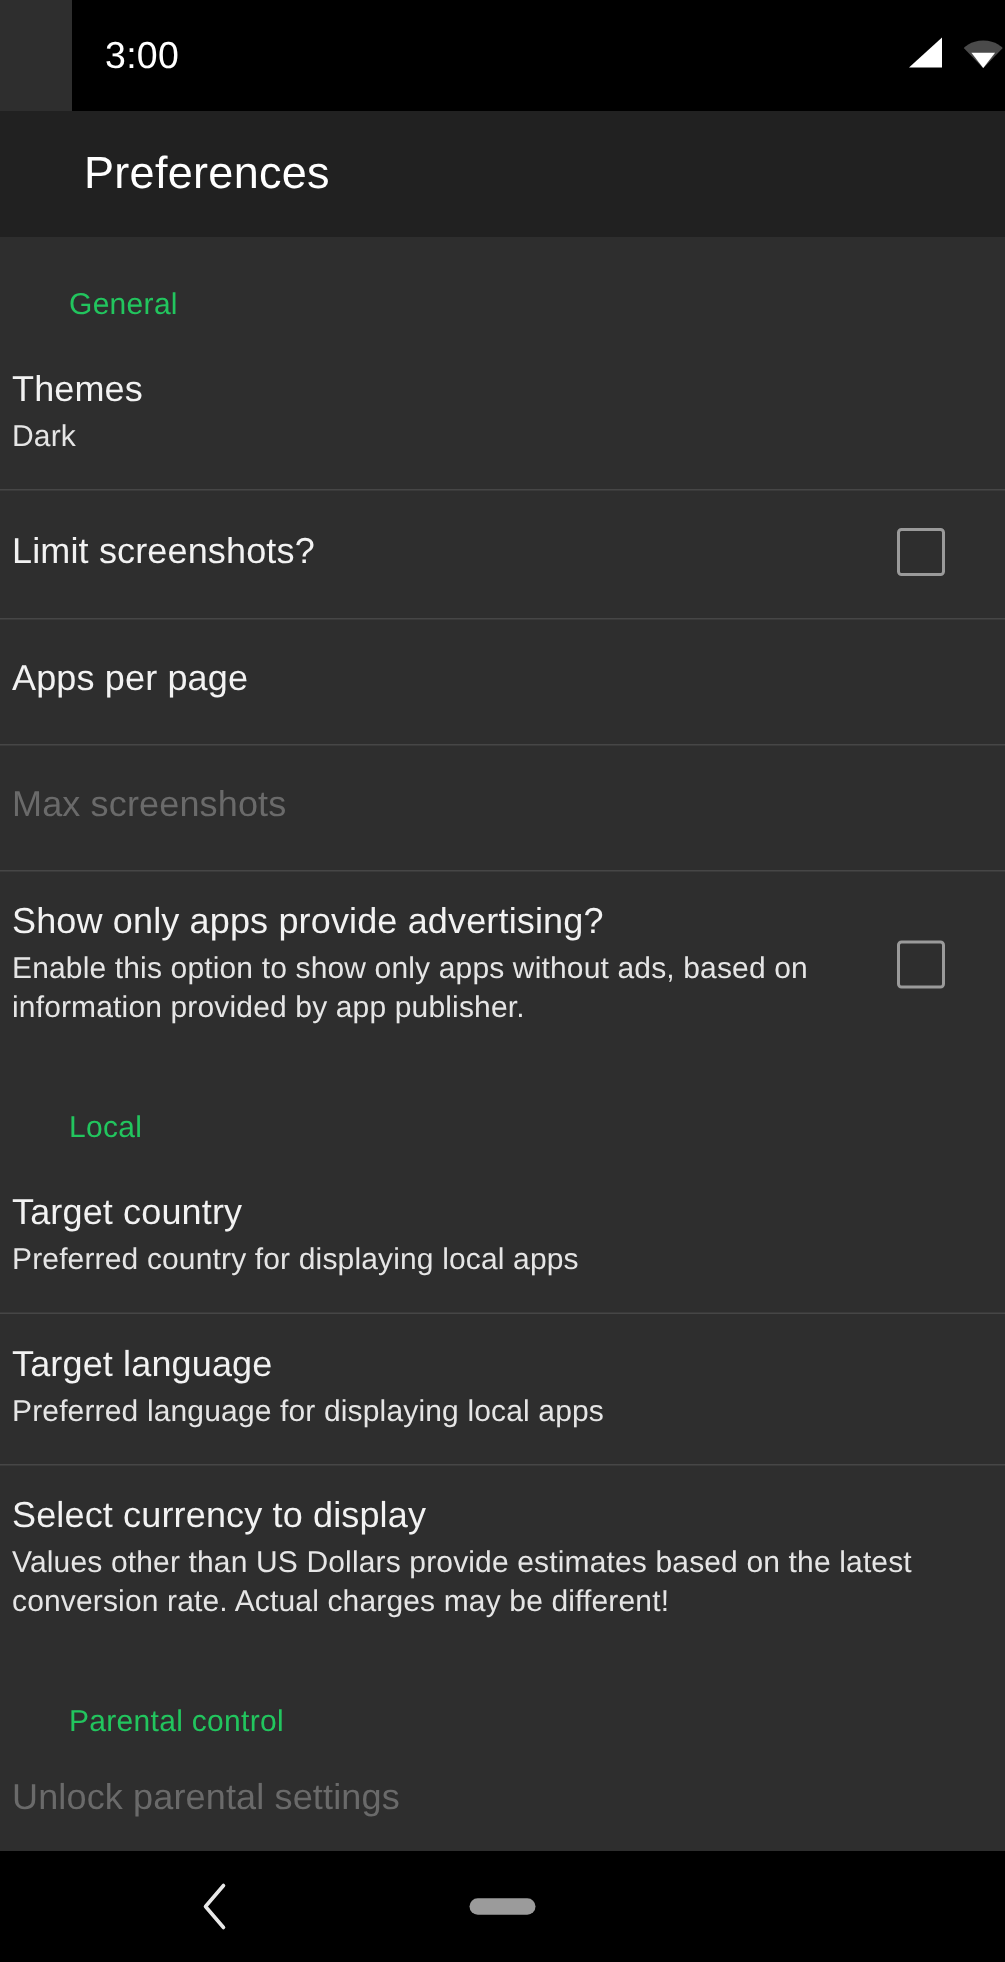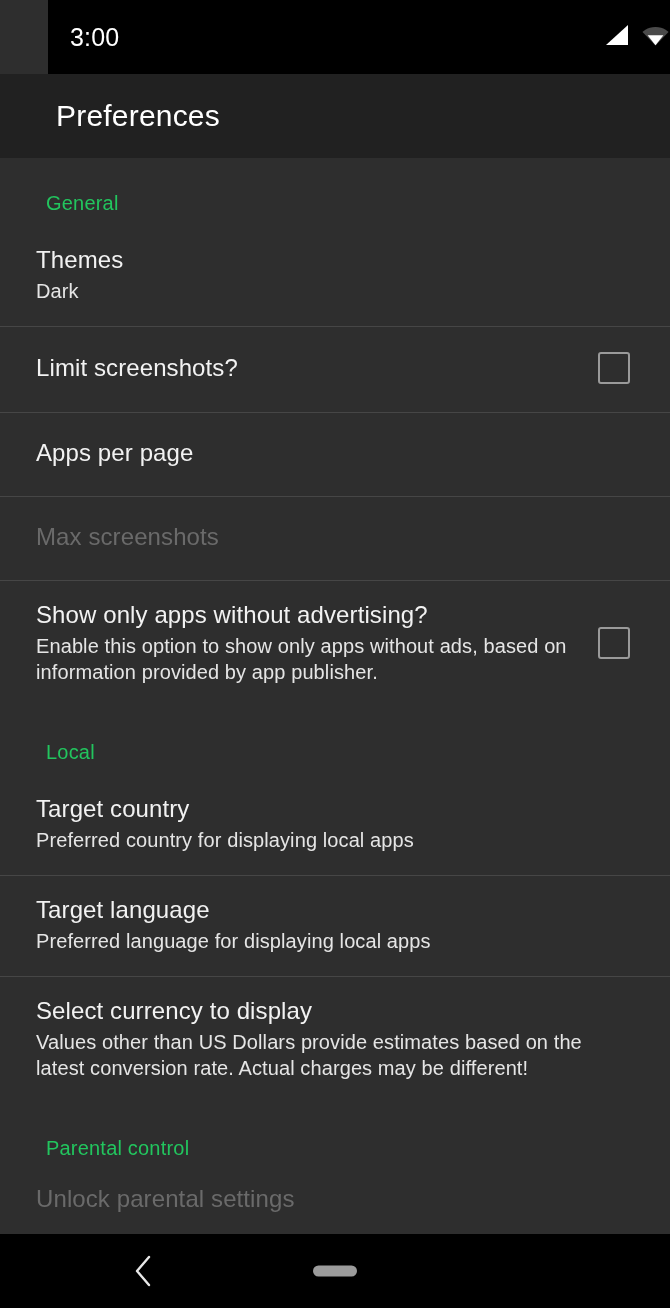--- a/index.html
+++ b/index.html
@@ -80,21 +80,21 @@
     font-size: 20px;
     font-weight: normal;
     letter-spacing: 0.2px;
     margin-left: 22px;
   }
 
   .pref {
     position: relative;
     display: flex;
     align-items: center;
-    padding: 20px 24px 22px 36px;
+    padding: 20px 24px 22px 8px;
     min-height: 62px;
   }
   .pref.with-divider::before {
     content: "";
     position: absolute;
     top: 0; left: 0;
     width: 670px;
     height: 1px;
     background: #464646;
   }
@@ -223,21 +223,21 @@
     </div>
 
     <div class="pref with-divider pref-tall disabled">
       <div class="pref-text">
         <div class="pref-title">Max screenshots</div>
       </div>
     </div>
 
     <div class="pref with-divider">
       <div class="pref-text">
-        <div class="pref-title">Show only apps without advertising?</div>
+        <div class="pref-title">Show only apps provide advertising?</div>
         <div class="pref-summary">Enable this option to show only apps without ads, based on information provided by app publisher.</div>
       </div>
       <span class="checkbox"></span>
     </div>
 
     <div class="category">
       <div class="category-title">Local</div>
     </div>
 
     <div class="pref">

